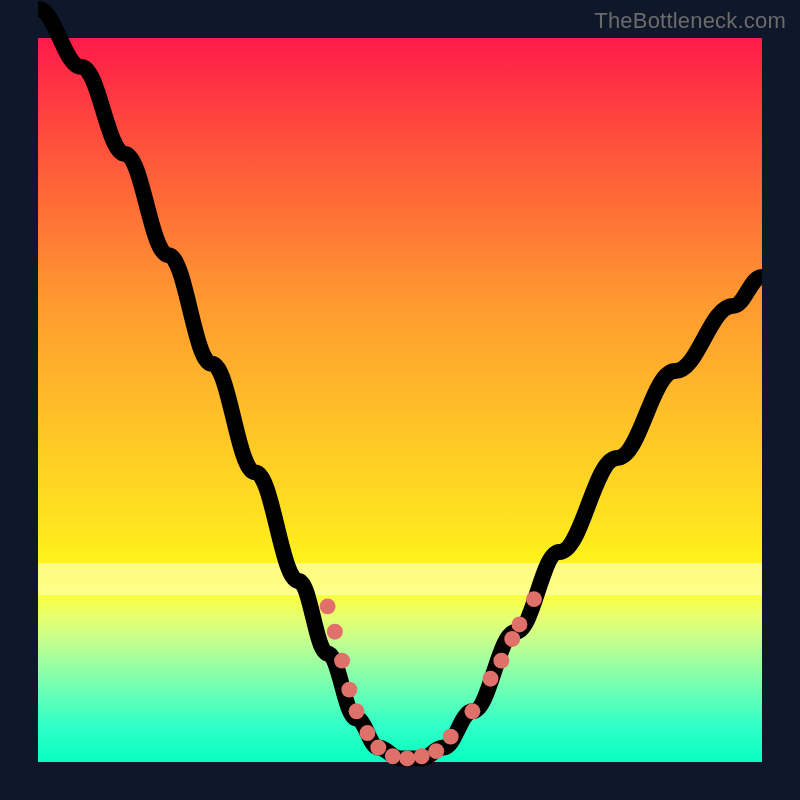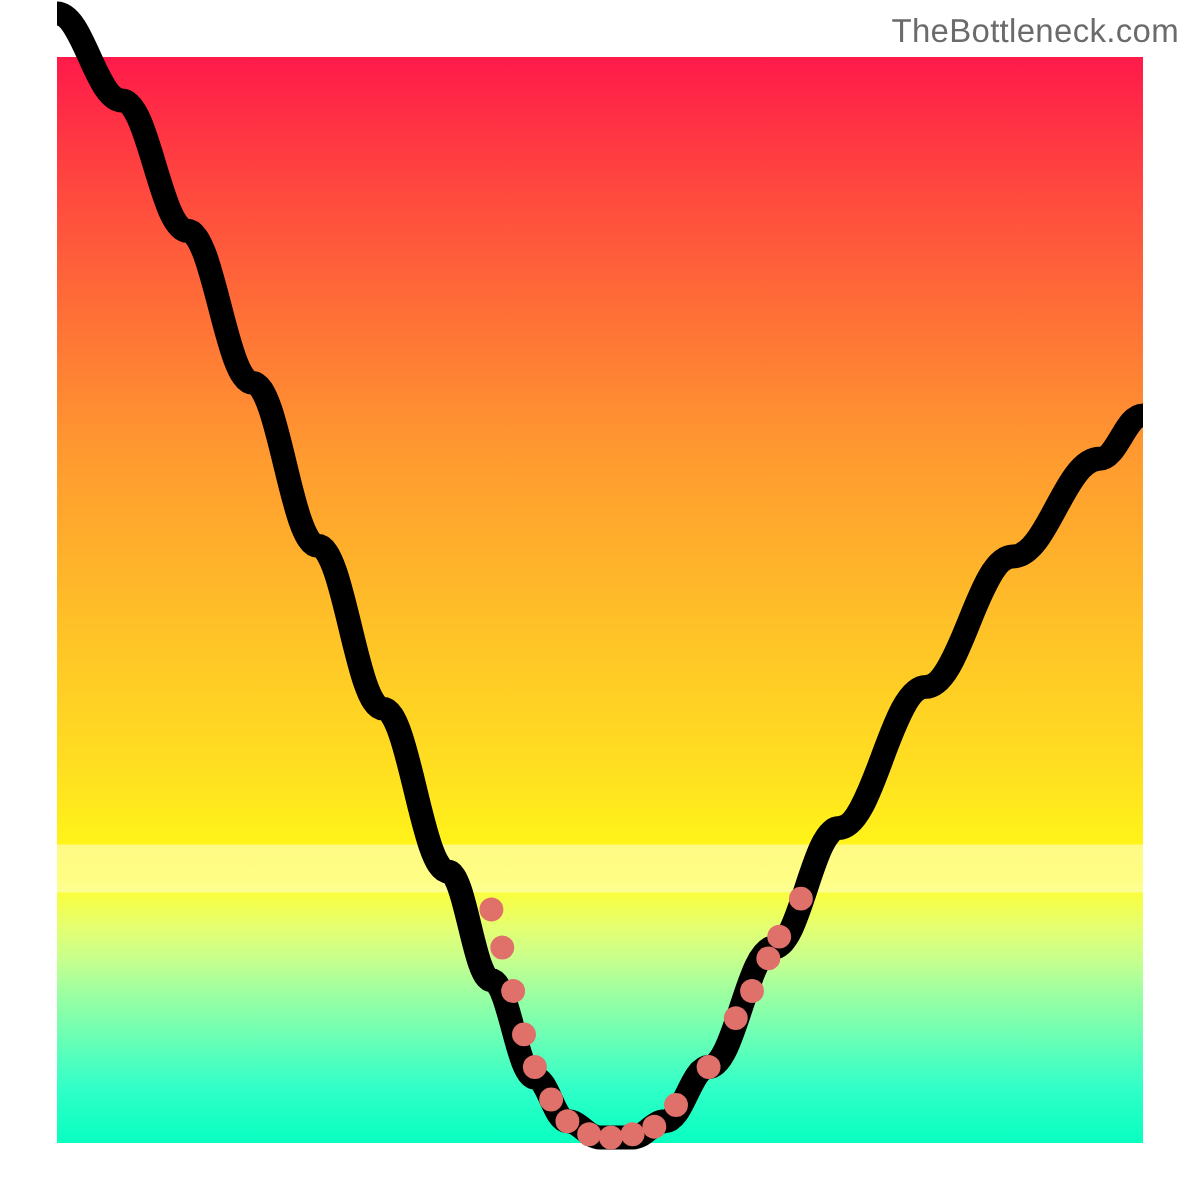--- a/index.html
+++ b/index.html
@@ -8,21 +8,21 @@
     width: 800px;
     height: 800px;
     overflow: hidden;
     background: #000;
     font-family: Arial, Helvetica, sans-serif;
   }
   .frame {
     position: relative;
     width: 800px;
     height: 800px;
-    background: #ffffff;
+    background: #0f172a;
   }
   .plot-area {
     position: absolute;
     left: 38px;
     top: 38px;
     width: 724px;
     height: 724px;
     background: linear-gradient(to bottom,
       #ff1a4a 0%,
       #ff4040 10%,

